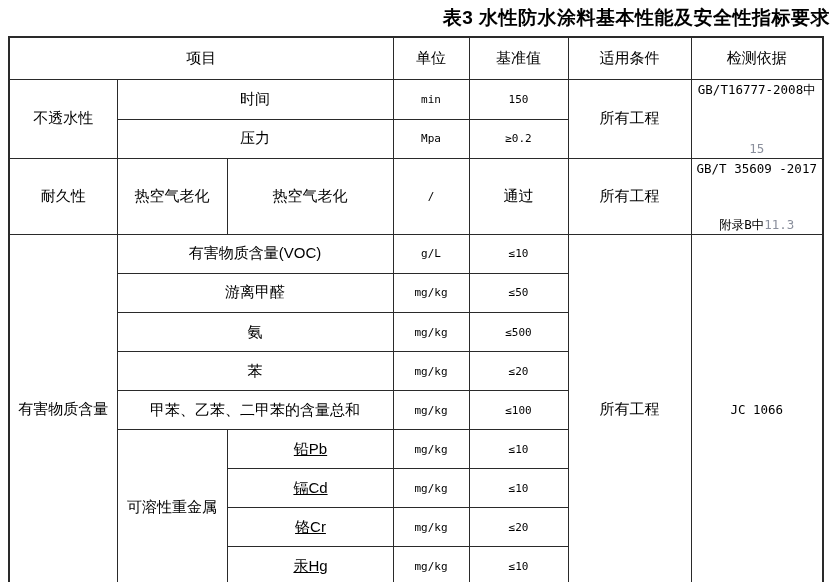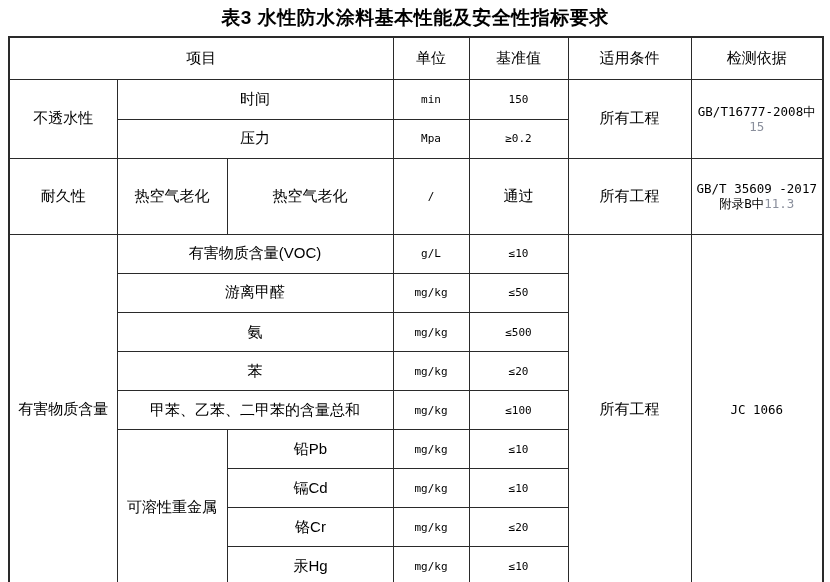--- a/index.html
+++ b/index.html
@@ -12,21 +12,21 @@
   html, body {
     width: 830px; height: 582px;
     background: var(--bg);
     overflow: hidden;
     font-family: "Liberation Sans", sans-serif;
     color: var(--text);
   }
   .title {
     position: absolute;
     top: 5px; left: 0; width: 830px;
-    text-align: center;
+    text-align: right;
     font-size: 19px;
     font-weight: bold;
     letter-spacing: 0.5px;
   }
   table.spec {
     position: absolute;
     top: 36px; left: 8px;
     width: 814px; height: 551px;
     border-collapse: collapse;
     table-layout: fixed;
@@ -34,22 +34,22 @@
   }
   table.spec td {
     border: 1.5px solid var(--grid);
     text-align: center;
     vertical-align: middle;
     overflow: hidden;
   }
   .zh  { font-size: 15px; }
   .lat { font-family: "DejaVu Sans Mono", monospace; font-size: 11px; }
   .basis { font-family: "DejaVu Sans Mono", monospace; font-size: 12.5px; }
-  .flush { text-align: left; padding-left: 1px; }
-  .two-line { display: flex; flex-direction: column; justify-content: center; height: 100%; padding: 2px 0; }
+  .flush { text-align: left; padding-left: 1px; text-decoration: underline; }
+  .two-line { display: flex; flex-direction: column; justify-content: space-between; height: 100%; padding: 2px 0; }
   .two-line > div { line-height: 1.2; }
   .muted { color: var(--muted); }
 </style>
 </head>
 <body>
 
 <div class="title">表3 水性防水涂料基本性能及安全性指标要求</div>
 
 <table class="spec">
   <colgroup>

